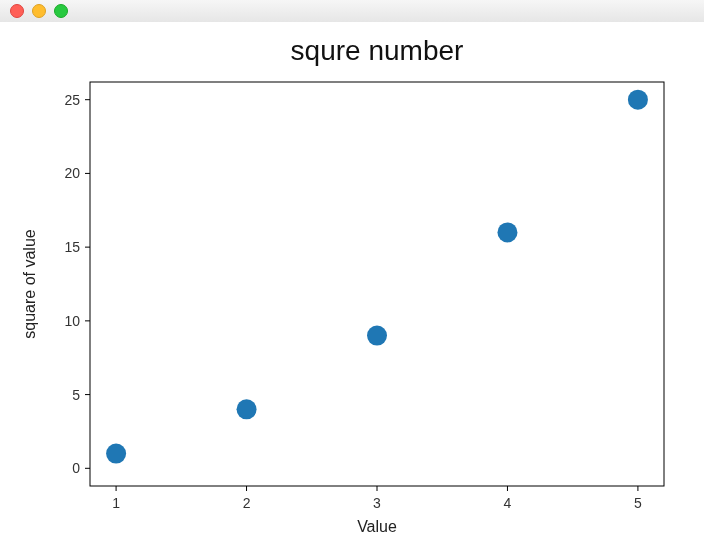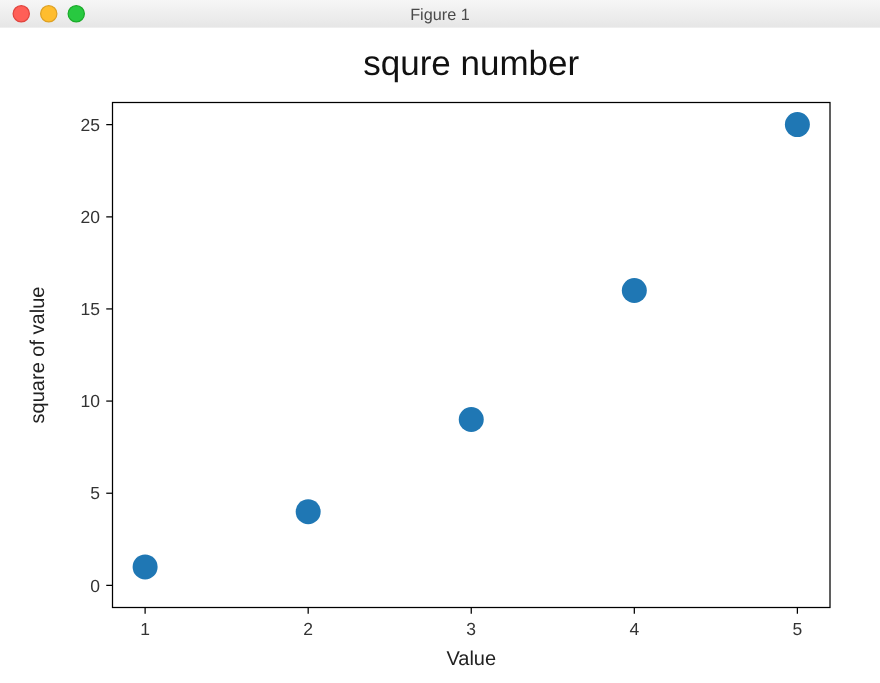--- a/index.html
+++ b/index.html
@@ -22,21 +22,20 @@
 </head>
 <body>
 
 <div class="window">
   <div class="titlebar">
     <div class="lights">
       <div class="light red"></div>
       <div class="light yellow"></div>
       <div class="light green"></div>
     </div>
-    <span class="title">Figure 1</span>
   </div>
 
   <div class="figure">
     <svg id="chart-svg" width="704" height="524">
         <rect x="90" y="60" width="574" height="404" class="spine" fill="none"></rect>
         <line x1="116.09090909090908" y1="464" x2="116.09090909090908" y2="469" class="spine"></line>
         <text x="116.09090909090908" y="486" text-anchor="middle" class="tick-label">1</text>
         <line x1="246.54545454545453" y1="464" x2="246.54545454545453" y2="469" class="spine"></line>
         <text x="246.54545454545453" y="486" text-anchor="middle" class="tick-label">2</text>
         <line x1="377" y1="464" x2="377" y2="469" class="spine"></line>

